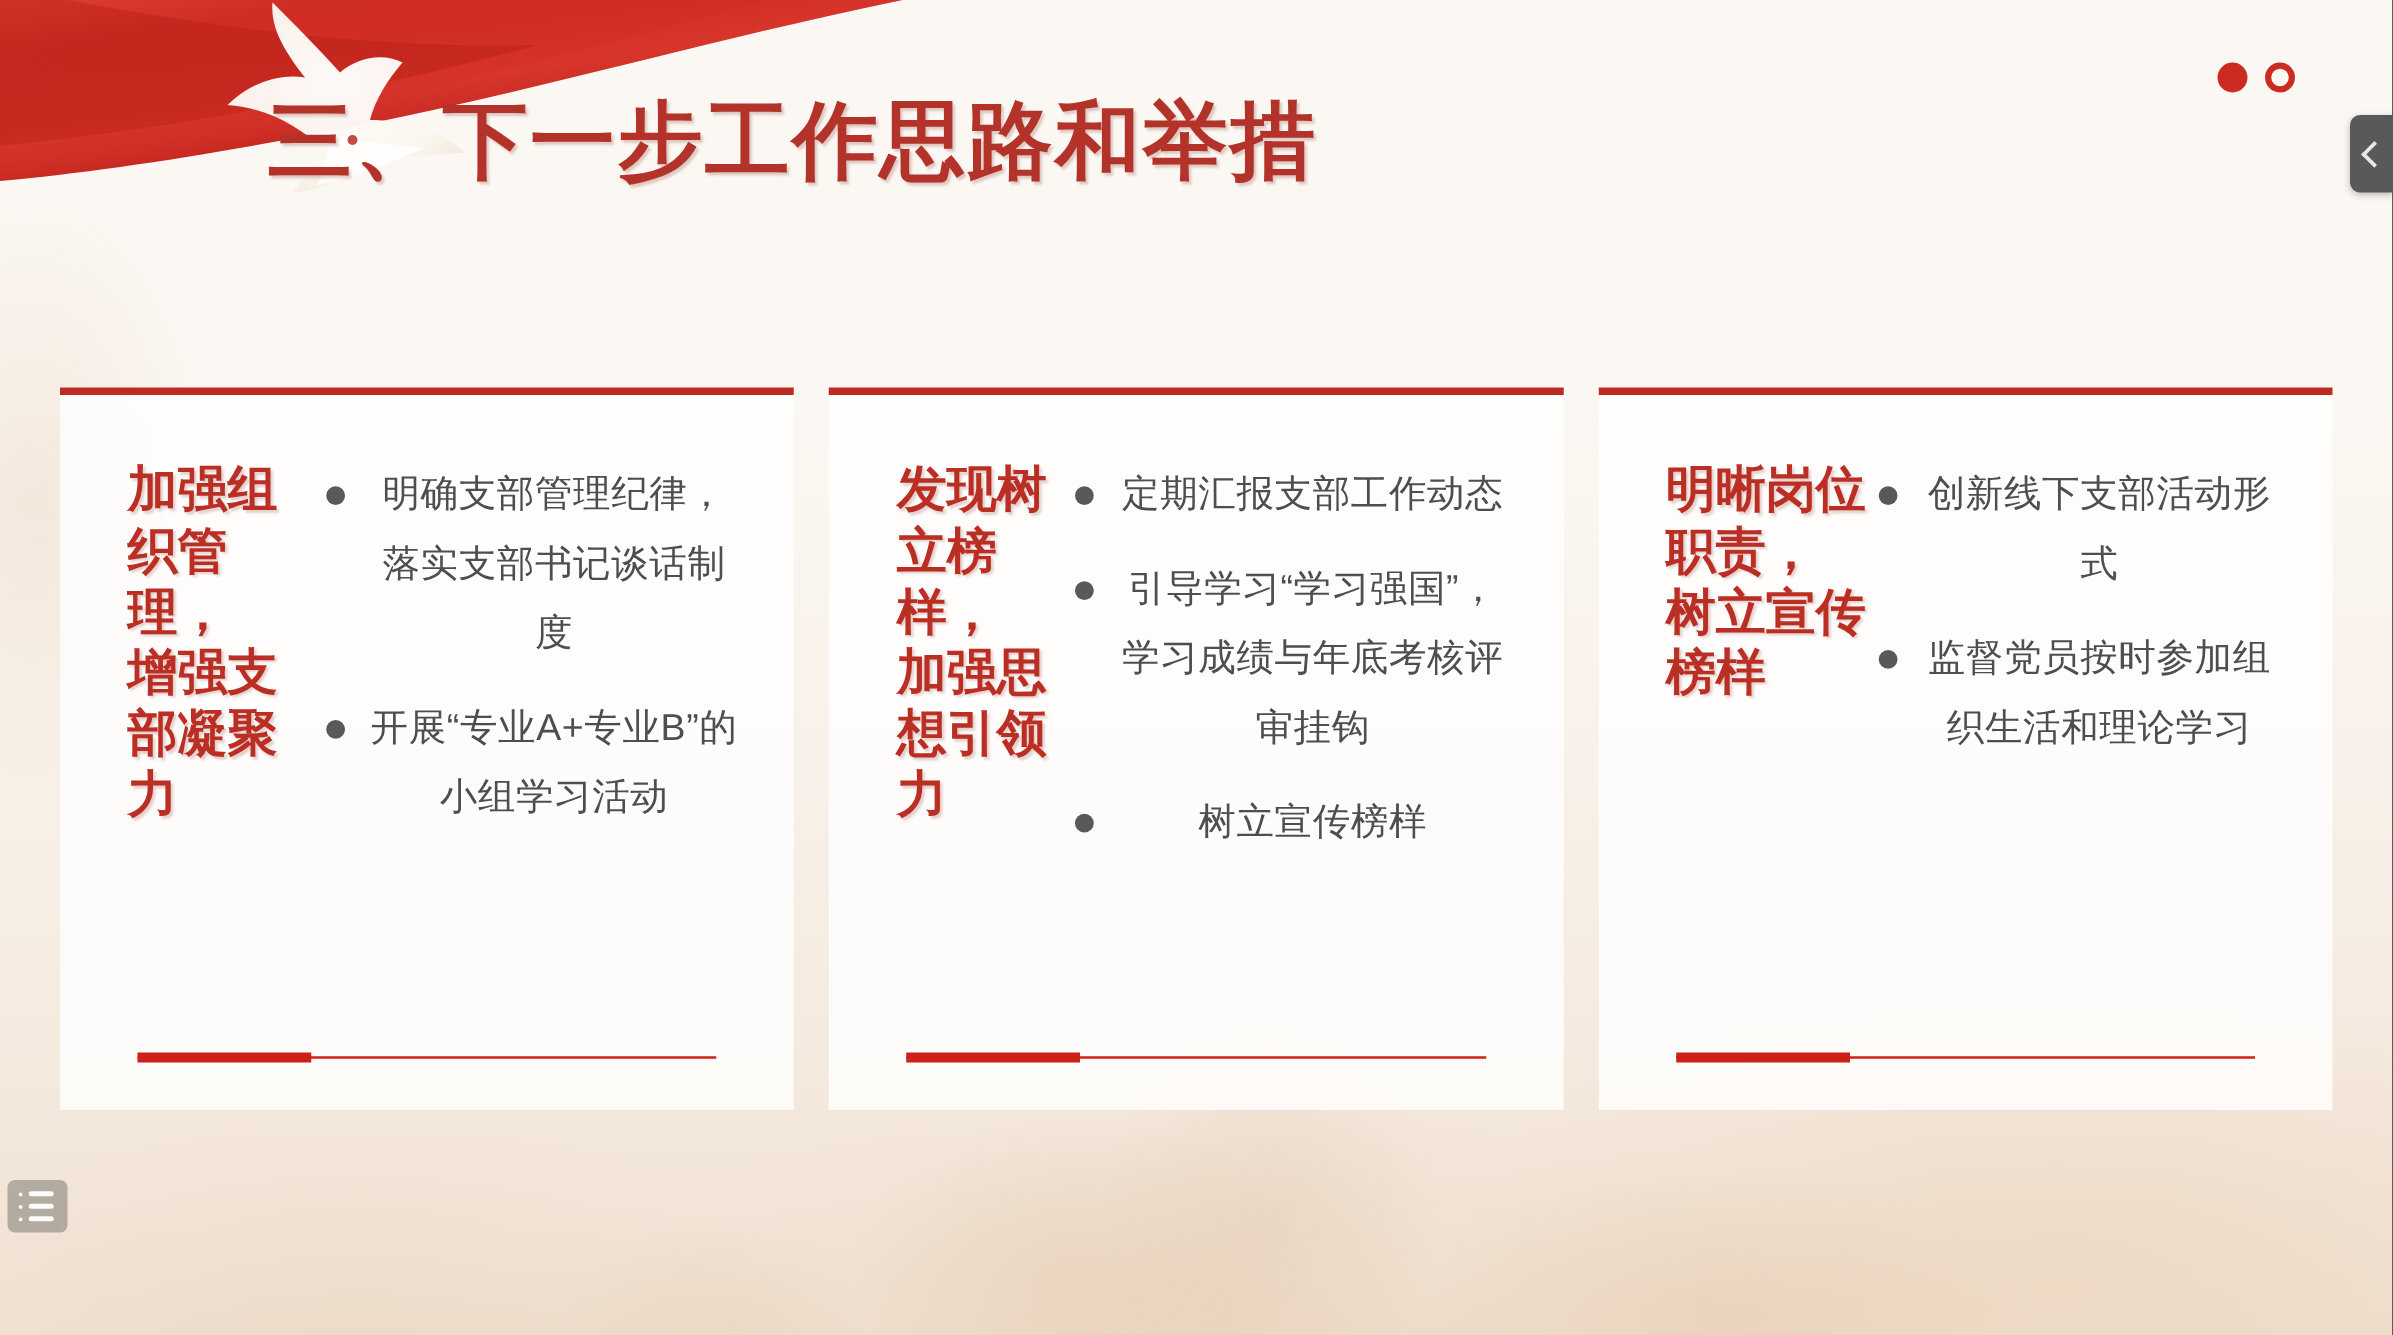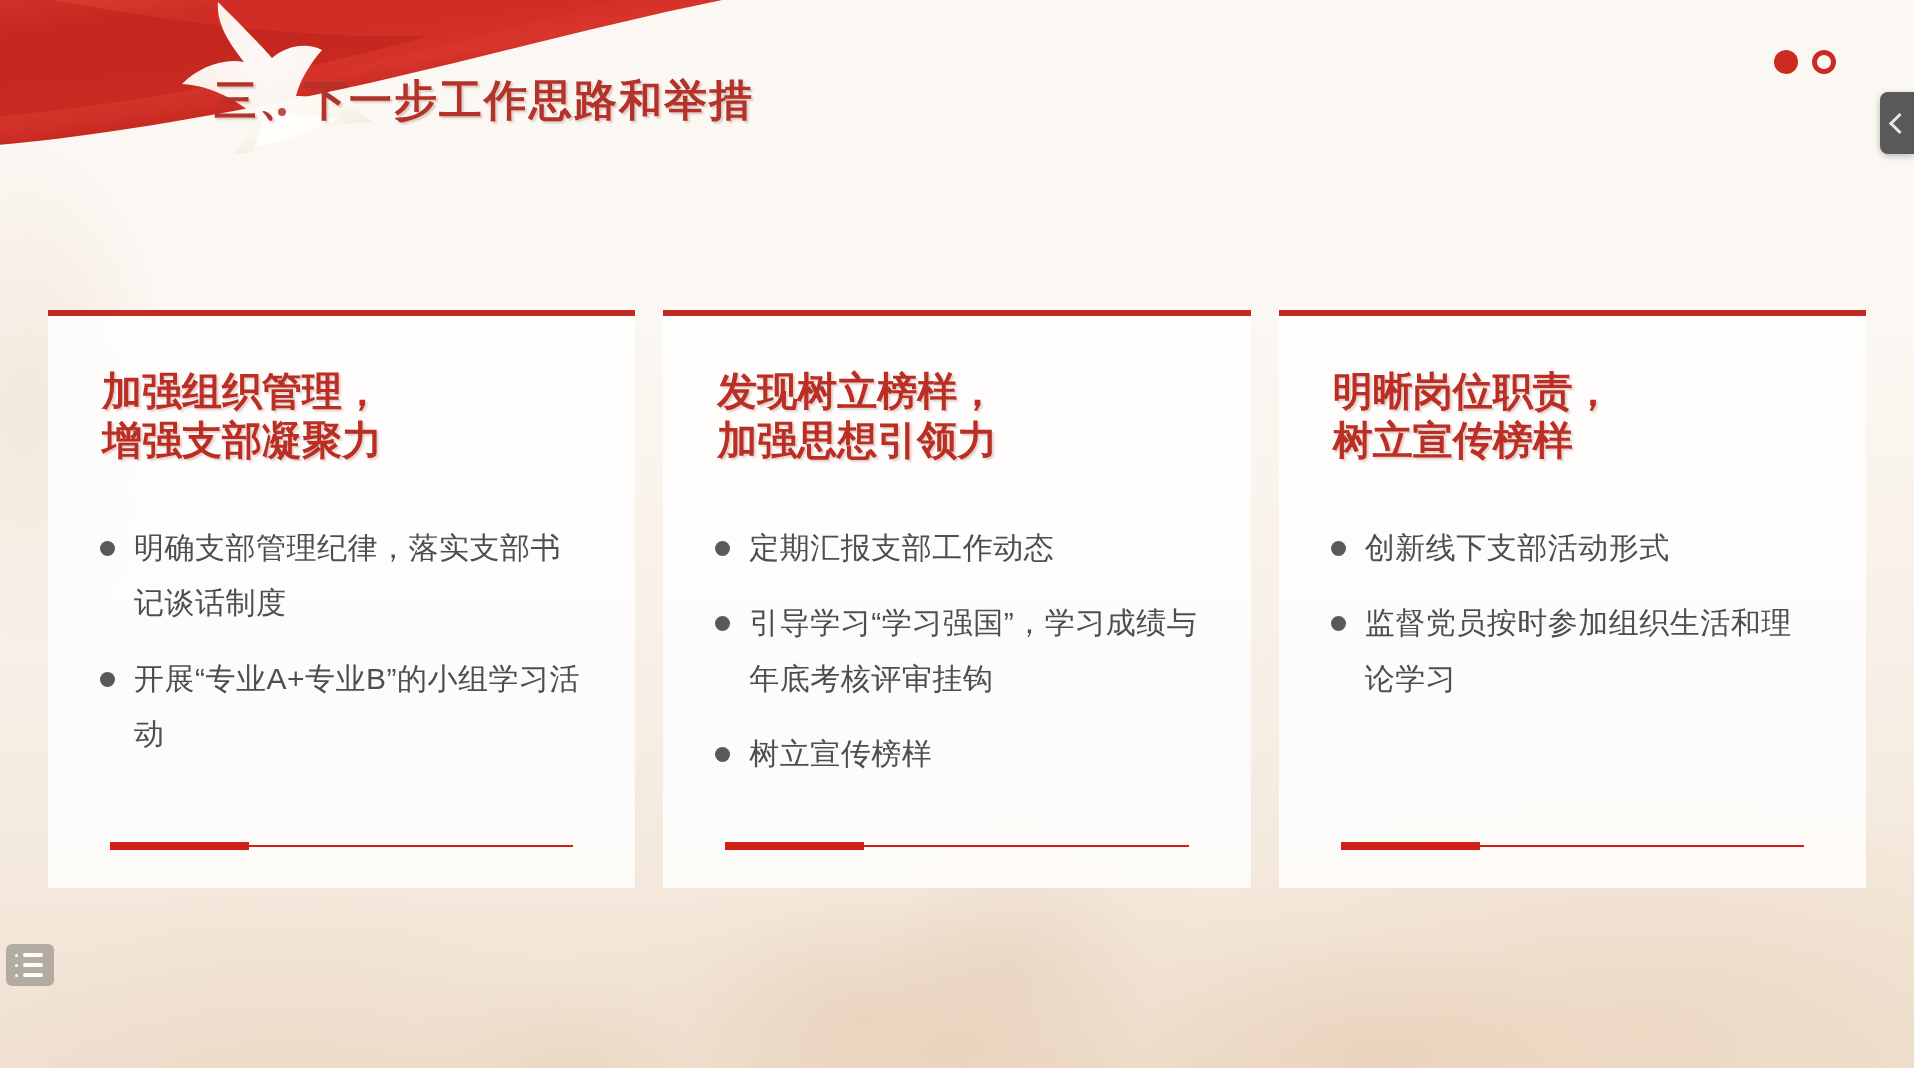--- a/index.html
+++ b/index.html
@@ -52,21 +52,21 @@
   
   .title-row {
     position: absolute;
     left: 214px; top: 78px;
     display: flex;
     align-items: center;
   }
   .slide-title {
     font-family: "Liberation Serif", "DejaVu Serif", serif;
     font-weight: bold;
-    font-size: 43px;
+    font-size: 68px;
     letter-spacing: 2px;
     color: #b3332a;
     text-shadow: 2px 2px 2px rgba(120,30,20,0.22);
     white-space: nowrap;
     line-height: 1.05;
   }
 
   
   .page-dots {
     position: absolute;
@@ -130,37 +130,38 @@
     gap: 28px;
   }
   .card {
     flex: 1 1 0;
     background: rgba(255,255,255,0.80);
     border-top: 6px solid #bf2b22;
     min-height: 578px;
     padding: 52px 44px 0 44px;
     box-sizing: border-box;
     display: flex;
-    flex-direction: column;
+    flex-direction: row;
     position: relative;
   }
   .card-heading {
     font-family: "Liberation Serif", "DejaVu Serif", serif;
     font-weight: bold;
     font-size: 40px;
     line-height: 1.22;
     color: #bb2e23;
     text-shadow: 2px 2px 2px rgba(120,30,20,0.20);
     margin: 0 0 54px 10px;
     white-space: pre-line;
   }
   .bullets {
     list-style: none;
     margin: 0 0 0 6px;
     padding: 0;
+    text-align: center;
   }
   .bullets li {
     position: relative;
     padding-left: 36px;
     margin-bottom: 20px;
     font-size: 30px;
     line-height: 1.85;
     color: #4e4e4e;
     letter-spacing: 0.5px;
     text-indent: 0;

